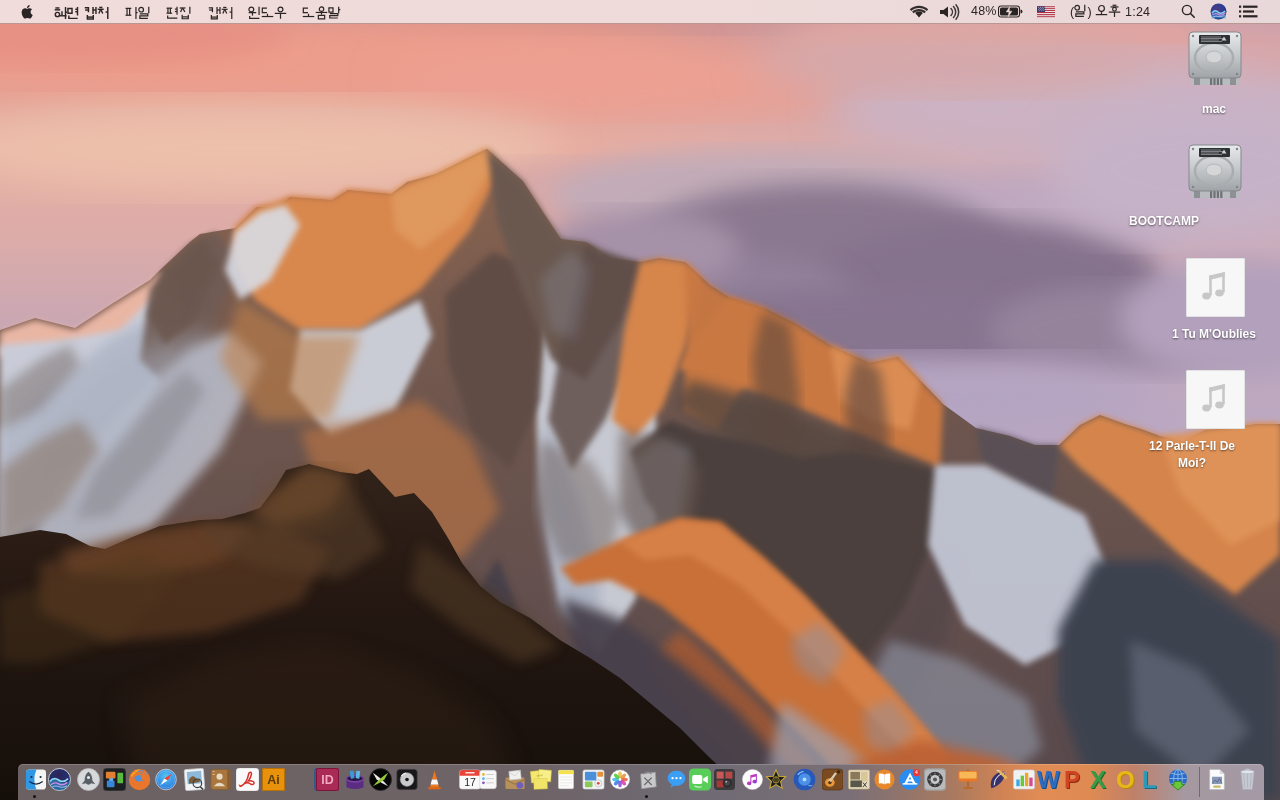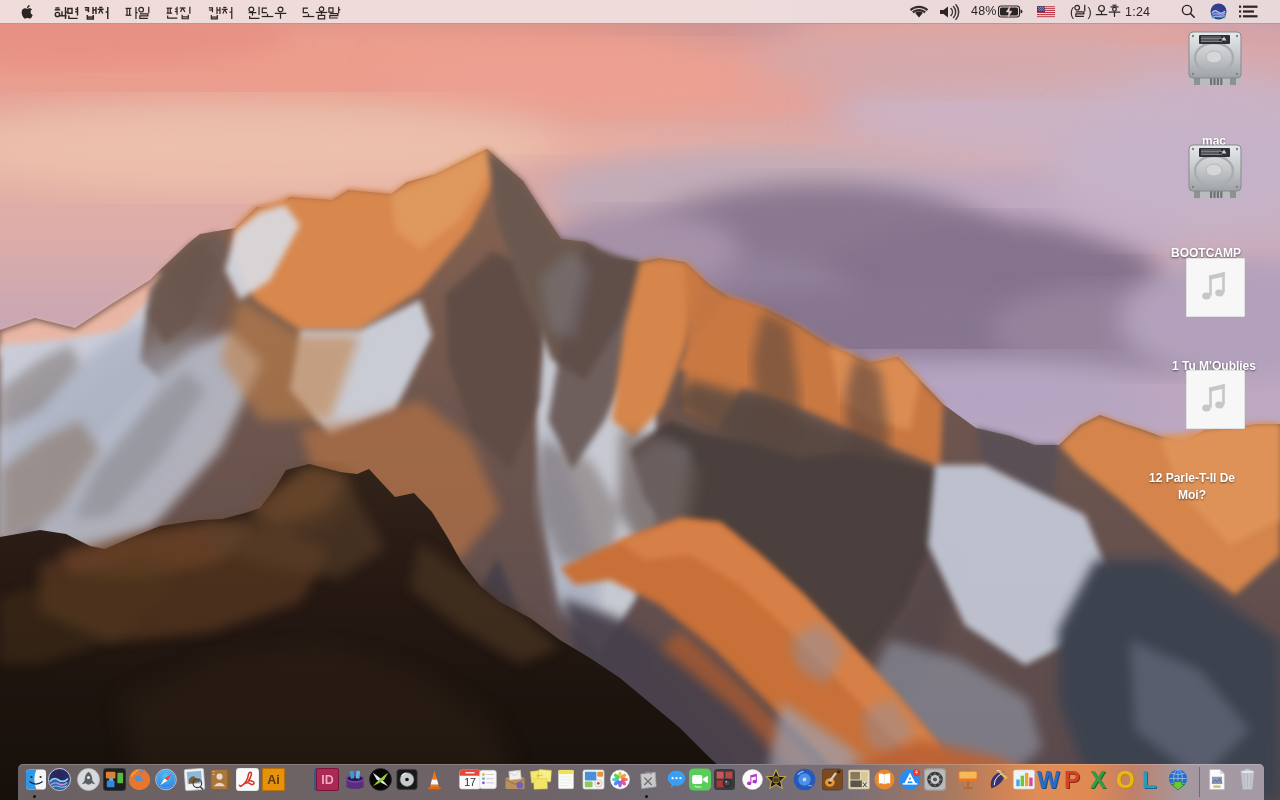--- a/index.html
+++ b/index.html
@@ -5,21 +5,21 @@
   html,body{margin:0;padding:0;width:1280px;height:800px;overflow:hidden;
     font-family:"Liberation Sans",sans-serif;}
   #desk{position:absolute;inset:0;width:1280px;height:800px;}
   #wall{position:absolute;left:0;top:0;}
   
   #menubar{position:absolute;left:0;top:0;width:1280px;height:23px;
     background:linear-gradient(90deg,#f0dcda 0%,#eedbda 55%,#e9d8da 100%);
     border-bottom:1px solid #bb9793;}
   
   .dlabel{position:absolute;color:#fff;font-size:12px;font-weight:bold;
-    text-align:center;text-shadow:0 1px 2px rgba(0,0,0,.55);letter-spacing:0;margin-top:32px;}
+    text-align:center;text-shadow:0 1px 2px rgba(0,0,0,.55);letter-spacing:0;}
   
   #dock{position:absolute;left:18px;top:764px;width:1246px;height:36px;
     border-radius:5px 5px 0 0;
     background:linear-gradient(90deg,#6c6162 0%,#6e6366 40%,#6f6a74 55%,#7b6f76 67%,#a87a60 75%,#d08354 79%,#e08c55 82%,#df8a52 86%,#c08068 89.5%,#a5989f 93.5%,#a49aa6 100%);
     box-shadow:inset 0 1px 0 rgba(255,255,255,.18);}
   .dk{position:absolute;top:768px;width:23px;height:23px;}
   .dot{position:absolute;width:3px;height:3px;border-radius:50%;background:#111;top:795px;}
   .mi{position:absolute;top:4px;height:16px;}
   .mtxt{position:absolute;top:4px;font-size:12.5px;color:#2a2424;letter-spacing:0.2px;}
 </style>
@@ -426,21 +426,21 @@
   <rect x="13" y="4" width="31" height="9" rx="1" fill="#2e3133"></rect>
   <g stroke="#9fa3a7" stroke-width="0.7">
         <path d="M15,6 h20 M15,7.5 h22 M15,9 h18 M15,10.5 h21"></path>
       </g>
   <path d="M38,5.5 l2.5,4 h-5 Z" fill="#caccce"></path>
   <circle cx="7" cy="5" r="1.2" fill="#808488"></circle>
       <circle cx="51" cy="5" r="1.2" fill="#808488"></circle>
   <circle cx="7" cy="43" r="1.2" fill="#808488"></circle>
       <circle cx="51" cy="43" r="1.2" fill="#808488"></circle>
 </svg>
-    <div class="dlabel" style="left:1146px;top:214px;width:120px">BOOTCAMP</div>
+    <div class="dlabel" style="left:1104px;top:214px;width:120px">BOOTCAMP</div>
 <div style="position:absolute;left:1186px;top:258px;width:57px;height:57px;background:#f7f7f7;border:1px solid #e2e2e2;border-radius:1px">
   <svg width="57" height="57" viewBox="0 0 57 57">
         <g fill="#c7c7c7">
     <rect x="22.2" y="16.5" width="2.6" height="20"></rect>
     <rect x="35.2" y="13.5" width="2.6" height="20"></rect>
     <path d="M22.2,16.5 L37.8,13 v4.2 L22.2,21 Z"></path>
     <ellipse cx="19.5" cy="37" rx="4.3" ry="3.4"></ellipse>
     <ellipse cx="32.5" cy="34" rx="4.3" ry="3.4"></ellipse>
   </g>
       </svg>

